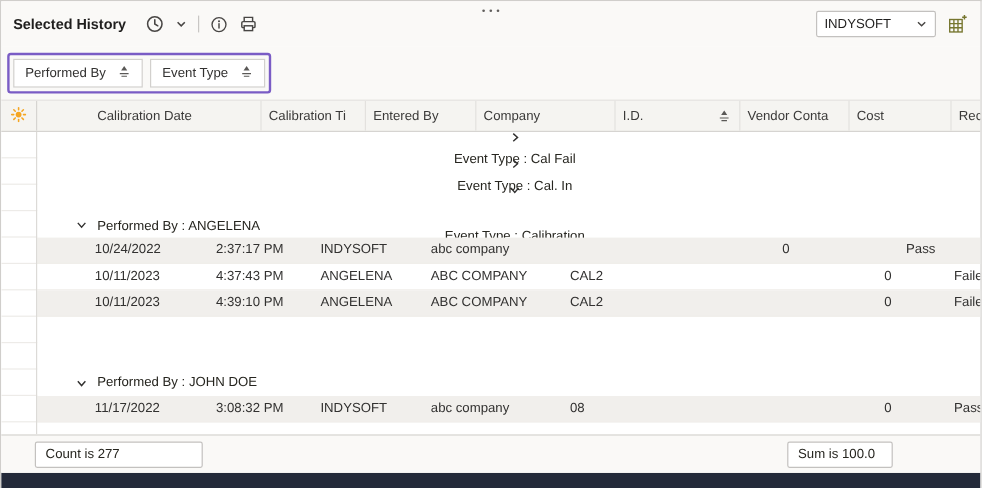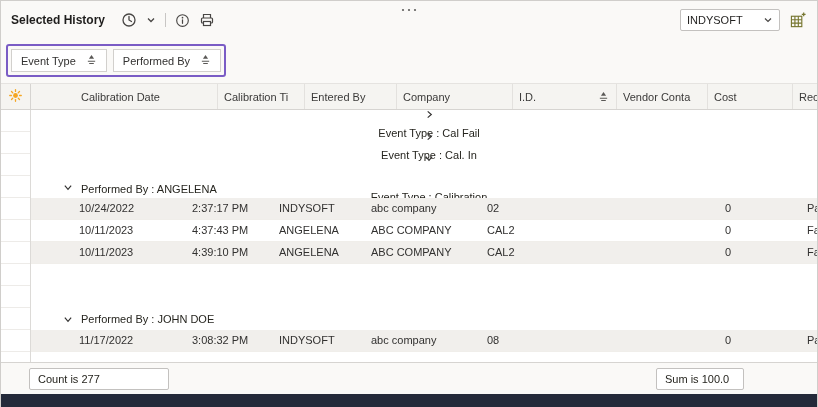--- a/index.html
+++ b/index.html
@@ -67,21 +67,21 @@
   .row { display:flex; height:22px; align-items:stretch; }
   .row .gutter { border-bottom:1px solid #edebe8; }
   .gcontent { flex:1; display:flex; align-items:center; gap:8px; white-space:nowrap; }
   .g1 .gcontent { padding-left:10px;flex-direction:column; }
   .g2 .gcontent { padding-left:32px; }
   .glabel { color:#26251f; padding-bottom:1px; }
   .glabel.hl { border-bottom:2px solid #7a5cc5; padding-bottom:14px;margin-top:20px; }
   .chevcell { display:flex; align-items:center; }
   .cells { border-bottom:1px solid #f0eeea; }
   .row.shaded .cells { background:#f1efec; }
-  .cell { padding:0 18px; line-height:21px; overflow:hidden; white-space:nowrap; }
+  .cell { padding:0 6px; line-height:21px; overflow:hidden; white-space:nowrap; }
   .cell.c-date { padding-left:48px; }
   .cell.num { text-align:right; }
 
   
   .gfooter { flex:0 0 32px; background:#faf9f7; border-top:1px solid #d6d4d1; position:relative; }
   .fbox {
     position:absolute; top:5px; height:22px; background:#fff; border:1px solid #c3c1bf;
     border-radius:2px; display:flex; align-items:center; padding:0 8px; font-size:11px; color:#26251f;
   }
   .fbox.count { left:28px; width:140px; }
@@ -149,30 +149,30 @@
             </g>
             <path d="M12.5 2.5h4M14.5 0.5v4" stroke="#76762f" stroke-width="1.3"></path>
           </svg>
       </span>
     </span>
   </div>
 
   <div class="groupbar">
     <div class="groupbox">
       <span class="chip">
-        <span>Event Type</span>
+        <span>Performed By</span>
         <span>
           <svg width="11" height="11" viewBox="0 0 12 12">
               <path d="M6 1.2l2.8 4H3.2z" fill="#5a5856"></path>
               <path d="M2 8h8M3.5 10.4h5" stroke="#5a5856" stroke-width="1.1"></path>
             </svg>
         </span>
       </span>
       <span class="chip">
-        <span>Performed By</span>
+        <span>Event Type</span>
         <span>
           <svg width="11" height="11" viewBox="0 0 12 12">
               <path d="M6 1.2l2.8 4H3.2z" fill="#5a5856"></path>
               <path d="M2 8h8M3.5 10.4h5" stroke="#5a5856" stroke-width="1.1"></path>
             </svg>
         </span>
       </span>
     </div>
   </div>
 
@@ -281,21 +281,20 @@
       </div>
     </div>
 
     <div class="row data shaded">
       <div class="gutter"></div>
       <div class="cells">
         <div class="cell c-date">10/24/2022</div>
         <div class="cell">2:37:17 PM</div>
         <div class="cell">INDYSOFT</div>
         <div class="cell">abc company</div>
-        <div class="cell">02</div>
         <div class="cell"></div>
         <div class="cell num">0</div>
         <div class="cell"></div>
         <div class="cell">Pass</div>
       </div>
     </div>
 
     <div class="row data">
       <div class="gutter"></div>
       <div class="cells">

